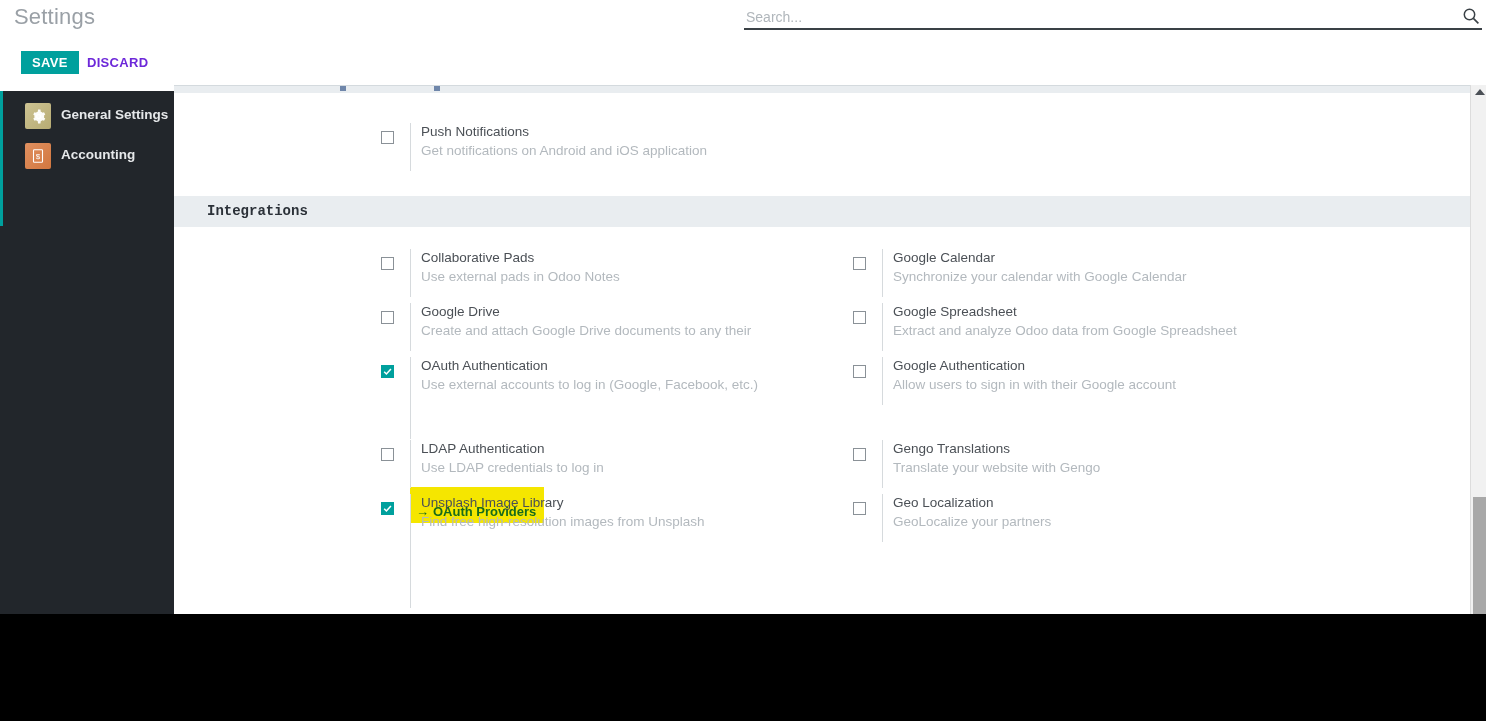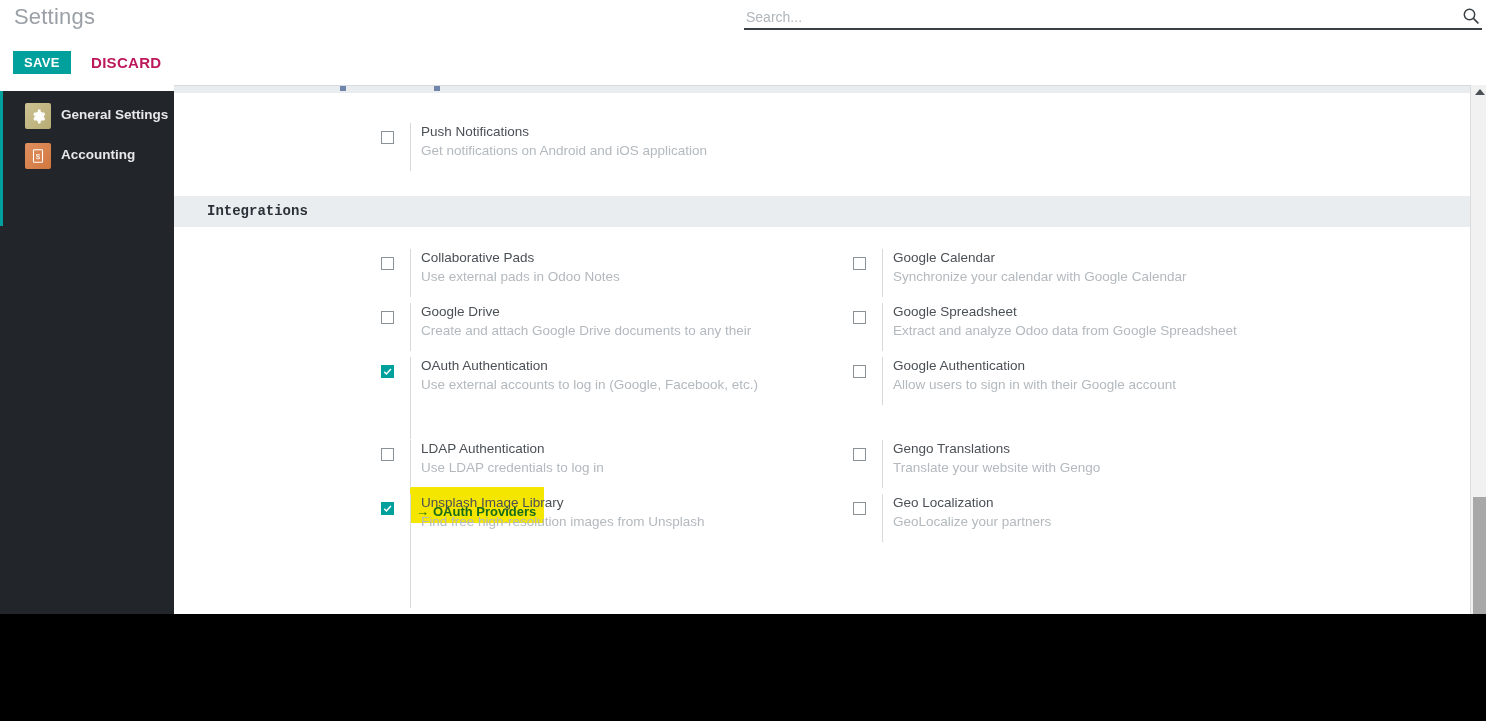--- a/index.html
+++ b/index.html
@@ -53,21 +53,21 @@
   .searchinput::placeholder { color: #b0b6bb; }
   .search-icon {
     position: absolute;
     right: 2px; top: 2px;
     width: 18px; height: 18px;
     cursor: pointer;
   }
 
   
   .ctrlpanel {
-    position: absolute; left: 0; top: 40px;
+    position: absolute; left: 8px; top: 40px;
     width: 1248px; height: 45px;
     background: #ffffff;
   }
   .btn-save {
     position: absolute;
     left: 13px; top: 11px;
     height: 23px;
     padding: 0 11px;
     background: #00a09d;
     color: #ffffff;
@@ -76,26 +76,26 @@
     font-size: 13px;
     font-weight: 700;
     letter-spacing: 0.3px;
     line-height: 23px;
     cursor: pointer;
   }
   .btn-discard {
     position: absolute;
     left: 71px; top: 11px;
     height: 23px;
-    padding: 0 20px;
+    padding: 0 8px;
     background: transparent;
-    color: #be185d;
+    color: #6d28d9;
     border: 0;
     font-family: "Liberation Sans", sans-serif;
-    font-size: 15px;
+    font-size: 13px;
     font-weight: 700;
     letter-spacing: 0.3px;
     line-height: 23px;
     cursor: pointer;
   }
 
   
   .sidebar {
     position: absolute;
     left: 0; top: 91px;

